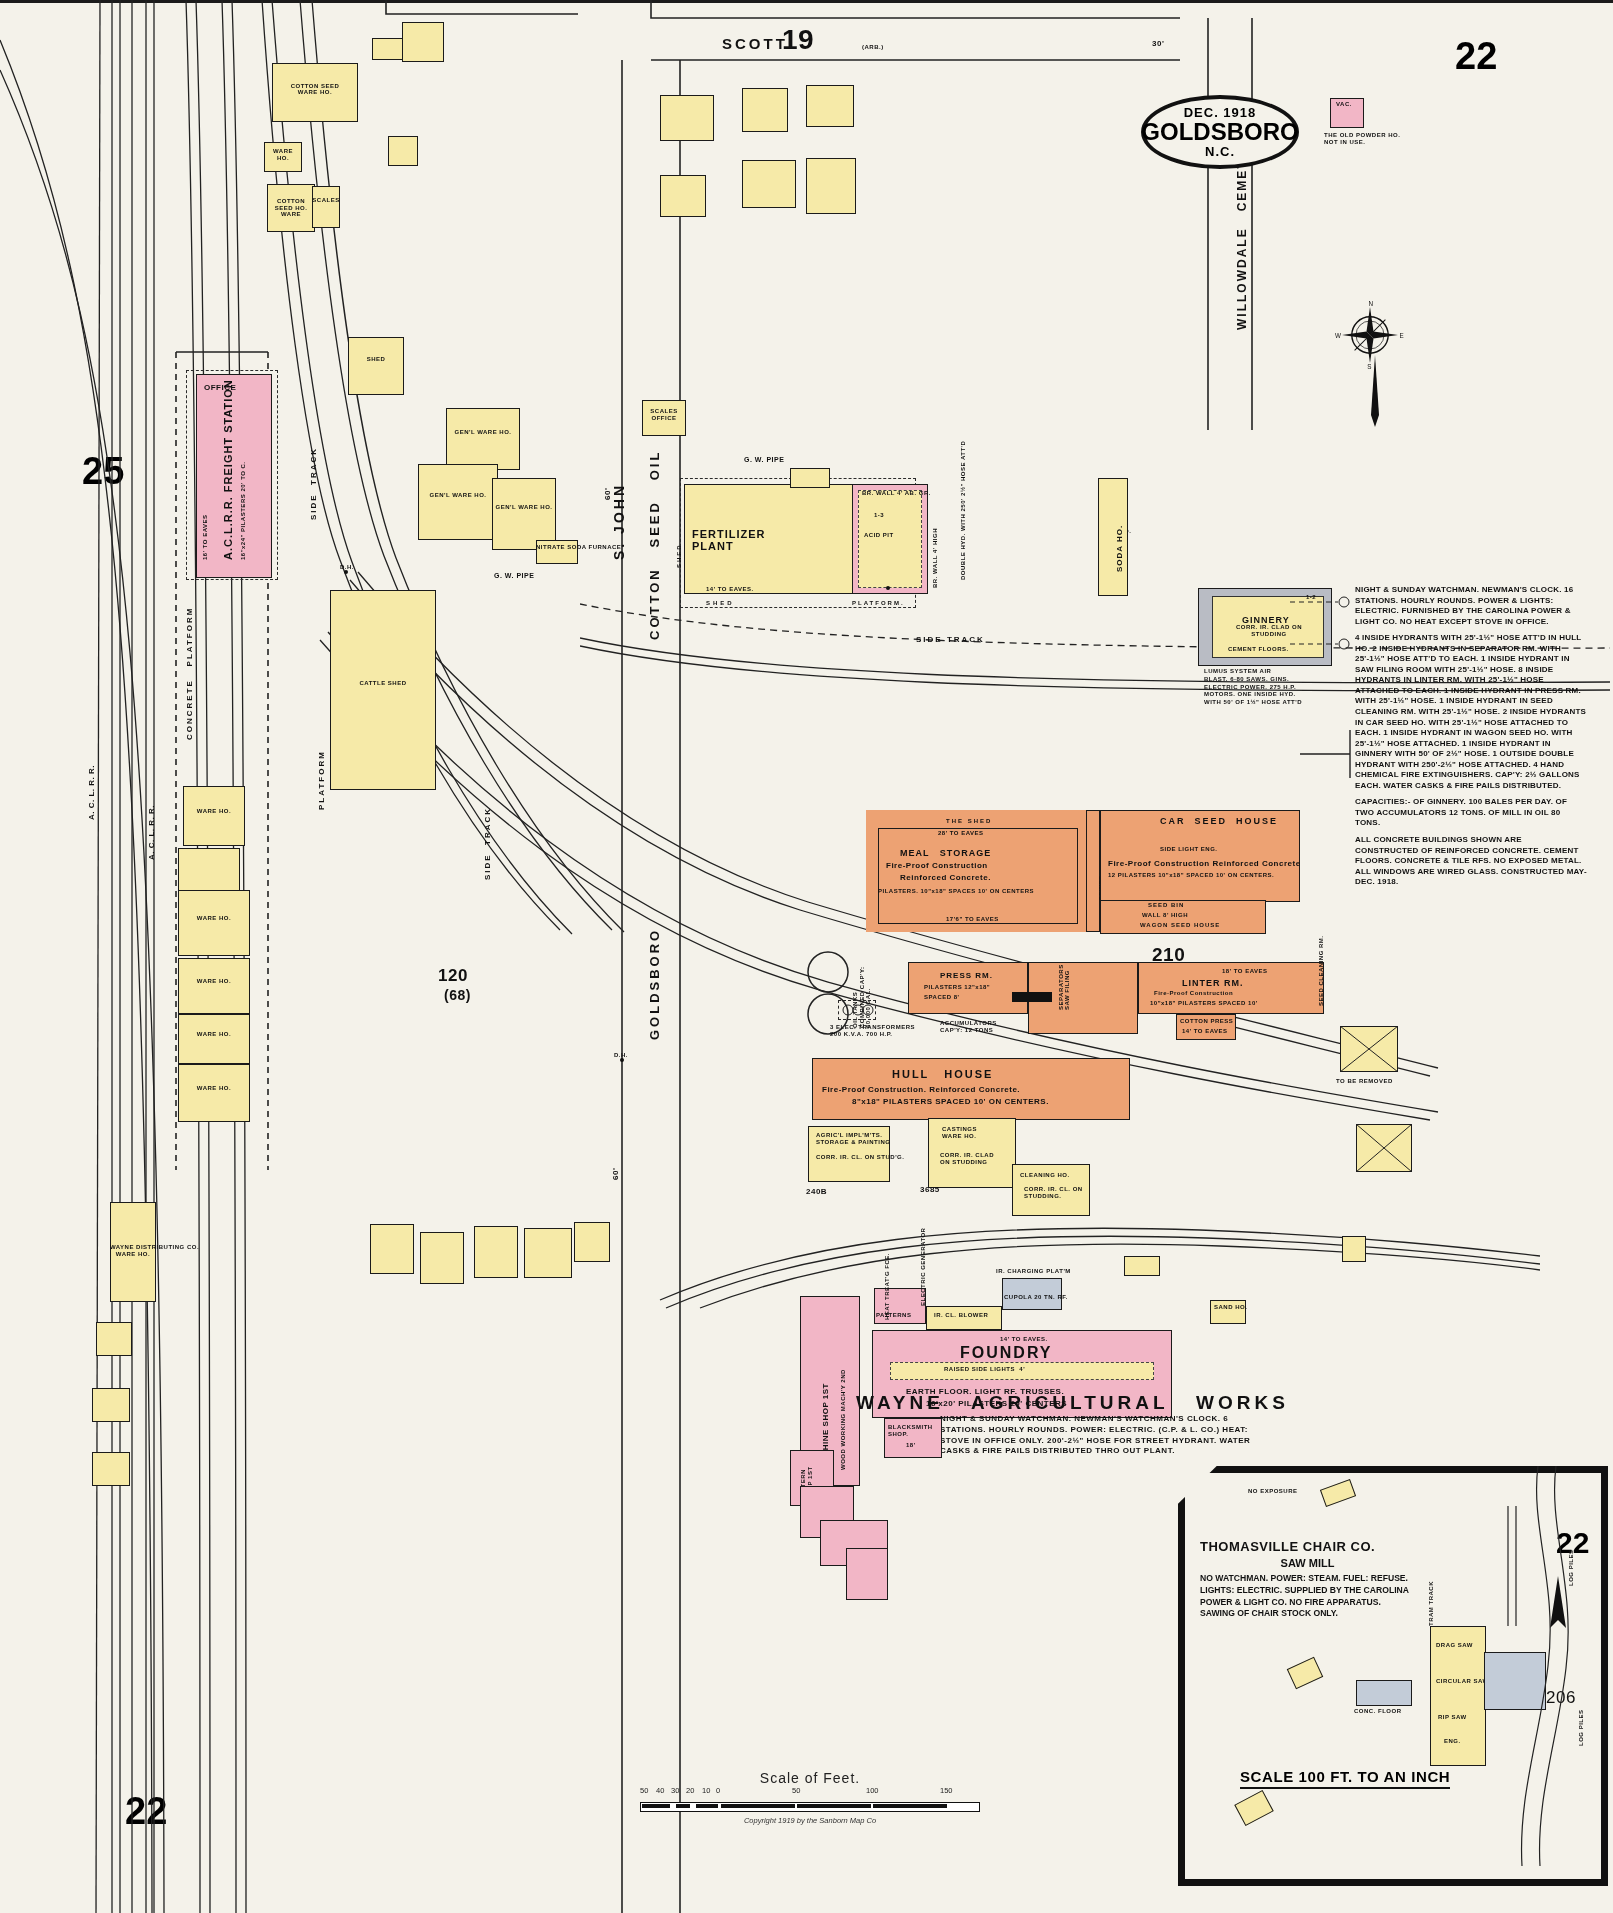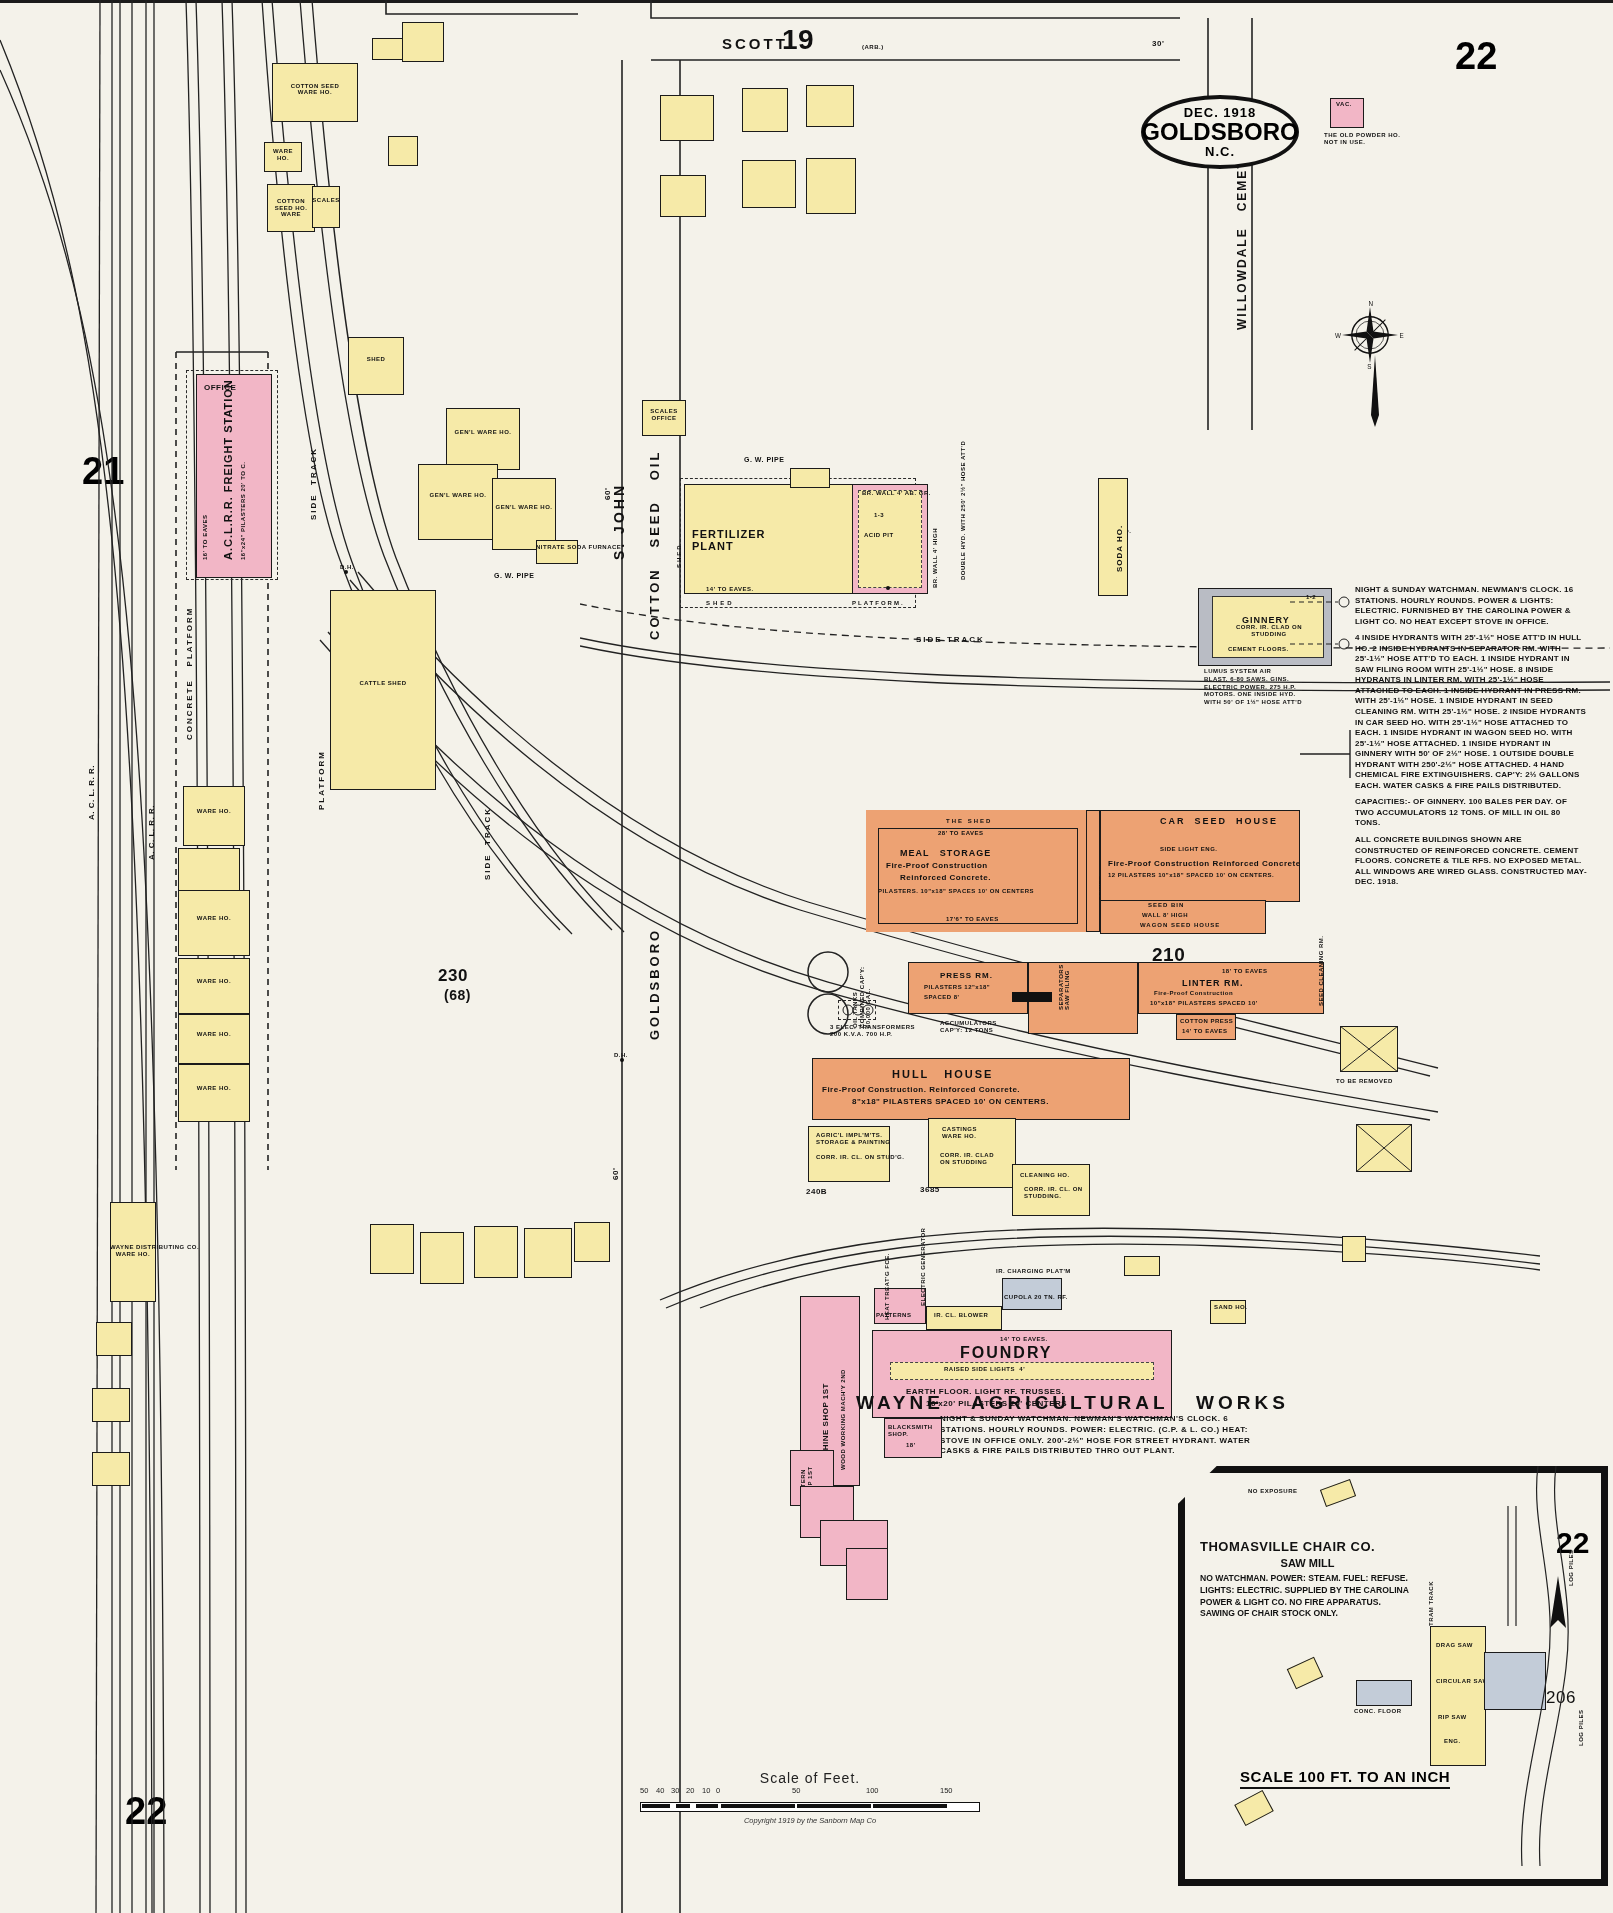--- a/index.html
+++ b/index.html
@@ -74,21 +74,21 @@
   .dot{position:absolute;width:4px;height:4px;background:#111;border-radius:50%;}
 </style>
 </head>
 <body>
 
 <div id="sheet">
 
   <div id="frameTop"></div>
 
   <div class="pgnum" style="left:1455px;top:35px;">22</div>
-  <div class="pgnum" style="left:82px;top:450px;">21</div>
+  <div class="pgnum" style="left:82px;top:450px;">25</div>
   <div class="pgnum" style="left:125px;top:1790px;">22</div>
 
   <svg class="abs" style="left:0;top:0;" width="700" height="1913">
     <g fill="none" stroke="#222" stroke-width="1.3">
       <path d="M112,0 L112,1913"></path>
         <path d="M120,0 L120,1913"></path>
       <path d="M146,0 L146,1913"></path>
         <path d="M154,0 L154,1913"></path>
       <path d="M100,0 C104,300 96,900 96,1913"></path>
       <path d="M0,40 C120,330 150,700 152,1913"></path>
@@ -441,21 +441,21 @@
   <div class="lbl tiny" style="left:906px;top:1442px;">18'</div>
 
   <div class="bldg pnk" style="left:800px;top:1486px;width:54px;height:52px;"></div>
   <div class="bldg pnk" style="left:820px;top:1520px;width:68px;height:46px;"></div>
   <div class="bldg pnk" style="left:846px;top:1548px;width:42px;height:52px;"></div>
 
   <div class="bldg yel" style="left:1210px;top:1300px;width:36px;height:24px;"></div>
   <div class="lbl tiny" style="left:1214px;top:1304px;">SAND HO.</div>
   <div class="bldg yel" style="left:1124px;top:1256px;width:36px;height:20px;"></div>
 
-  <div class="lbl" style="left:438px;top:966px;font-size:17px;font-weight:700;">230</div>
+  <div class="lbl" style="left:438px;top:966px;font-size:17px;font-weight:700;">120</div>
   <div class="lbl" style="left:444px;top:988px;font-size:14px;font-weight:700;">(68)</div>
 
   <div id="notes">
     <p>NIGHT &amp; SUNDAY WATCHMAN. NEWMAN'S CLOCK. 16 STATIONS. HOURLY ROUNDS. POWER &amp; LIGHTS: ELECTRIC. FURNISHED BY THE CAROLINA POWER &amp; LIGHT CO. NO HEAT EXCEPT STOVE IN OFFICE.</p>
     <p>4 INSIDE HYDRANTS WITH 25'-1½" HOSE ATT'D IN HULL HO. 2 INSIDE HYDRANTS IN SEPARATOR RM. WITH 25'-1½" HOSE ATT'D TO EACH. 1 INSIDE HYDRANT IN SAW FILING ROOM WITH 25'-1½" HOSE. 8 INSIDE HYDRANTS IN LINTER RM. WITH 25'-1½" HOSE ATTACHED TO EACH. 1 INSIDE HYDRANT IN PRESS RM. WITH 25'-1½" HOSE. 1 INSIDE HYDRANT IN SEED CLEANING RM. WITH 25'-1½" HOSE. 2 INSIDE HYDRANTS IN CAR SEED HO. WITH 25'-1½" HOSE ATTACHED TO EACH. 1 INSIDE HYDRANT IN WAGON SEED HO. WITH 25'-1½" HOSE ATTACHED. 1 INSIDE HYDRANT IN GINNERY WITH 50' OF 2½" HOSE. 1 OUTSIDE DOUBLE HYDRANT WITH 250'-2½" HOSE ATTACHED. 4 HAND CHEMICAL FIRE EXTINGUISHERS. CAP'Y: 2½ GALLONS EACH. WATER CASKS &amp; FIRE PAILS DISTRIBUTED.</p>
     <p>CAPACITIES:- OF GINNERY. 100 BALES PER DAY. OF TWO ACCUMULATORS 12 TONS. OF MILL IN OIL 80 TONS.</p>
     <p>ALL CONCRETE BUILDINGS SHOWN ARE CONSTRUCTED OF REINFORCED CONCRETE. CEMENT FLOORS. CONCRETE &amp; TILE RFS. NO EXPOSED METAL. ALL WINDOWS ARE WIRED GLASS. CONSTRUCTED MAY-DEC. 1918.</p>
   </div>
 
   <svg class="abs" style="left:1290px;top:590px;" width="80" height="140">

